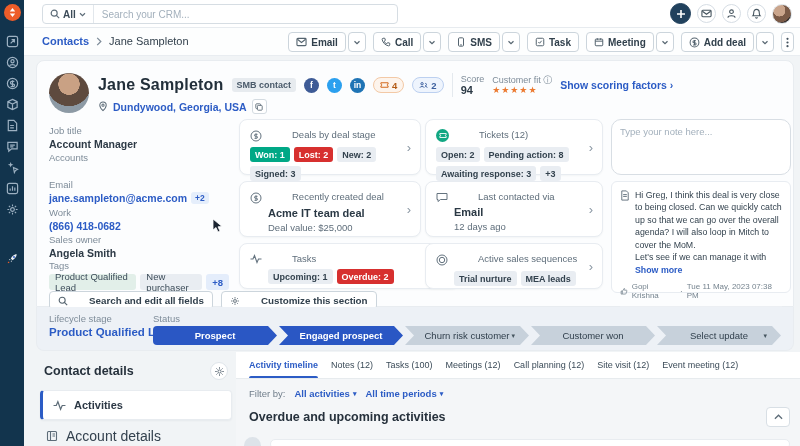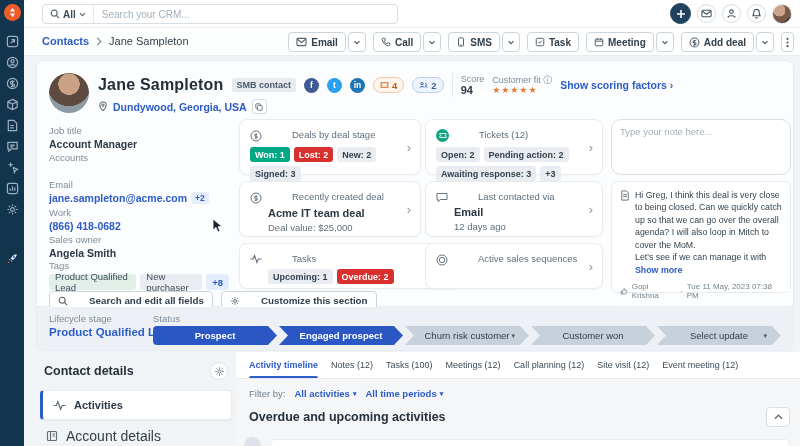--- a/index.html
+++ b/index.html
@@ -437,21 +437,21 @@
     <div class="trow">
       <span class="tick-ic">
           <svg width="8" height="7" viewBox="0 0 10 8" fill="none" stroke="#fff" stroke-width="1.1">
             <path d="M1 1.5 h8 v1.5 a1 1 0 0 0 0 2 V6.5 h-8 V5 a1 1 0 0 0 0 -2 Z"></path>
           </svg>
         </span>
       <span class="ctitle">Tickets (12)</span>
     </div>
     <div class="brow" style="margin-left:0;">
       <span class="bdg">Open: 2</span>
-      <span class="bdg">Pending action: 2</span>
+      <span class="bdg">Pending action: 8</span>
       <span class="bdg">Awaiting response: 3</span>
       <span class="bdg">+3</span>
     </div>
     <span class="chev">›</span>
   </div>
 
   <div class="icard" style="left:202px; top:120px; width:182px; height:56px;">
     <div class="trow">
       <svg class="cic" width="12" height="12" viewBox="0 0 12 12" fill="none" stroke="currentColor" stroke-width="1">
           <circle cx="6" cy="6" r="5"></circle>
@@ -490,20 +490,24 @@
     <span class="chev">›</span>
   </div>
 
   <div class="icard" style="left:388px; top:182px; width:178px; height:46px;">
     <div class="trow">
       <svg class="cic" width="12" height="12" viewBox="0 0 12 12" fill="none" stroke="currentColor" stroke-width="1">
           <circle cx="6" cy="6" r="5"></circle>
           <circle cx="6" cy="6" r="2.7"></circle>
         </svg>
       <span class="ctitle">Active sales sequences</span>
+    </div>
+    <div class="brow">
+      <span class="bdg">Trial nurture</span>
+      <span class="bdg">MEA leads</span>
     </div>
     <span class="chev">›</span>
   </div>
 
   <div class="notebox">
     <textarea placeholder="Type your note here..." style=""></textarea>
   </div>
   <div class="notecard">
     <div class="nbody">
       <svg width="10" height="11" viewBox="0 0 10 12" fill="none" stroke="#5d6c78" stroke-width="1" style="flex:none; margin-top:1px;">

